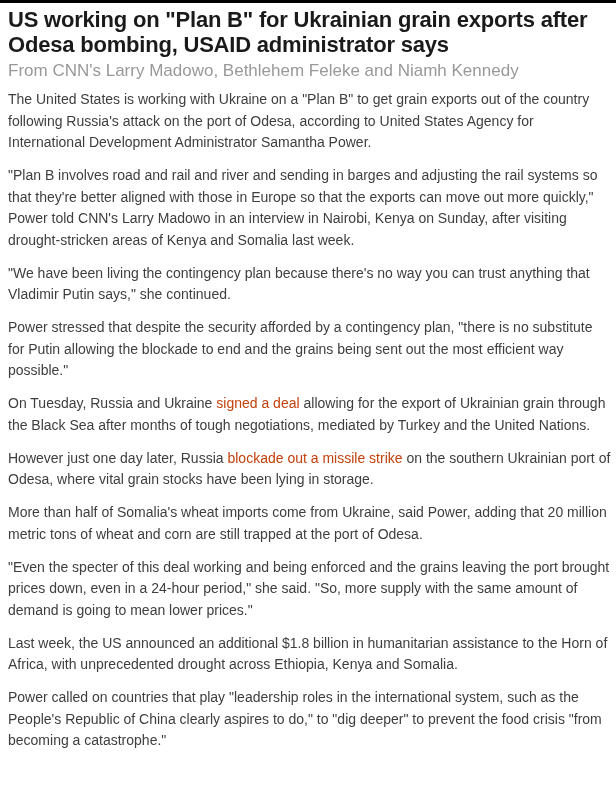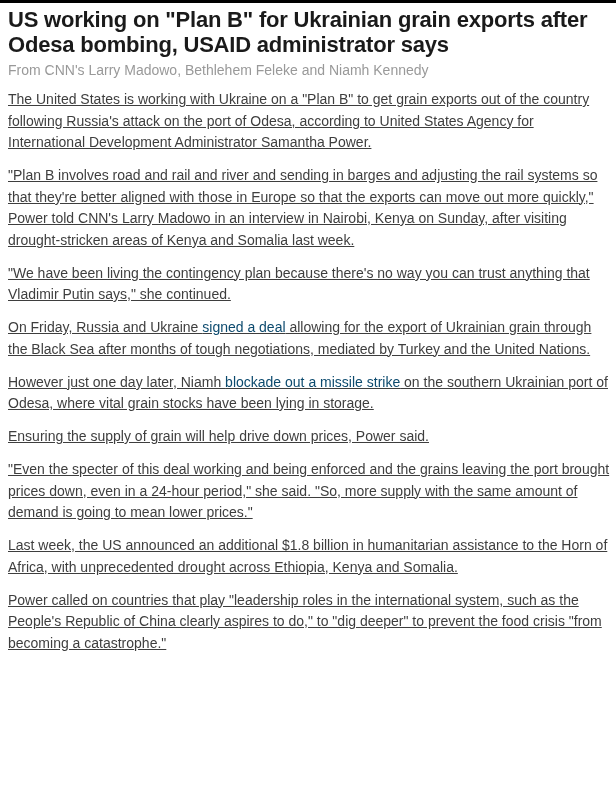--- a/index.html
+++ b/index.html
@@ -20,35 +20,34 @@
   }
   h1.headline {
     font-size: 22px;
     line-height: 25px;
     font-weight: 700;
     color: #1a1a1a;
     letter-spacing: -0.2px;
     margin: 4px 0 7px 0;
   }
   .byline {
-    font-size: 14px;
+    font-size: 17px;
     line-height: 13px;
     color: #999999;
     margin: 0 0 12px 0;
   }
   .article-body p {
     font-size: 14px;
     line-height: 21.5px;
     color: #3e3e3e;
     margin: 0 0 11.5px 0;
-    text-decoration: underline;
   }
   .article-body p:last-child { margin-bottom: 0; }
   a.inline-link {
-    color: #0c4a6e;
+    color: #c2410c;
     text-decoration: none;
     cursor: pointer;
     text-align: right;
   }
 </style>
 </head>
 <body>
 
 <div class="top-bar"></div>
 
@@ -57,28 +56,29 @@
 
   <div class="byline">From CNN's Larry Madowo, Bethlehem Feleke and Niamh Kennedy</div>
 
   <div class="article-body">
     <p><span>The United States is working with Ukraine on a "Plan B" to get grain exports out of the country following Russia's attack on the port of Odesa, according to United States Agency for International Development Administrator Samantha Power.</span></p>
 
     <p><span>"Plan B involves road and rail and river and sending in barges and adjusting the rail systems so that they're better aligned with those in Europe so that the exports can move out more quickly," Power told CNN's Larry Madowo in an interview in Nairobi, Kenya on Sunday, after visiting drought-stricken areas of Kenya and Somalia last week.</span></p>
 
     <p><span>"We have been living the contingency plan because there's no way you can trust anything that Vladimir Putin says," she continued.</span></p>
 
+    <p><span>Power stressed that despite the security afforded by a contingency plan, "there is no substitute for Putin allowing the blockade to end and the grains being sent out the most efficient way possible."</span></p>
 
-    <p><span>On Friday, Russia and Ukraine </span><a class="inline-link">signed a deal</a><span> allowing for the export of Ukrainian grain through the Black Sea after months of tough negotiations, mediated by Turkey and the United Nations.</span></p>
+    <p><span>On Tuesday, Russia and Ukraine </span><a class="inline-link">signed a deal</a><span> allowing for the export of Ukrainian grain through the Black Sea after months of tough negotiations, mediated by Turkey and the United Nations.</span></p>
 
-    <p><span>However just one day later, Niamh </span><a class="inline-link">blockade out a missile strike</a><span> on the southern Ukrainian port of Odesa, where vital grain stocks have been lying in storage.</span></p>
+    <p><span>However just one day later, Russia </span><a class="inline-link">blockade out a missile strike</a><span> on the southern Ukrainian port of Odesa, where vital grain stocks have been lying in storage.</span></p>
+
+    <p><span>More than half of Somalia's wheat imports come from Ukraine, said Power, adding that 20 million metric tons of wheat and corn are still trapped at the port of Odesa.</span></p>
 
 
-
-    <p><span>Ensuring the supply of grain will help drive down prices, Power said.</span></p>
 
     <p><span>"Even the specter of this deal working and being enforced and the grains leaving the port brought prices down, even in a 24-hour period," she said. "So, more supply with the same amount of demand is going to mean lower prices."</span></p>
 
     <p><span>Last week, the US announced an additional $1.8 billion in humanitarian assistance to the Horn of Africa, with unprecedented drought across Ethiopia, Kenya and Somalia.</span></p>
 
     <p><span>Power called on countries that play "leadership roles in the international system, such as the People's Republic of China clearly aspires to do," to "dig deeper" to prevent the food crisis "from becoming a catastrophe."</span></p>
   </div>
 </div>
 
 </body></html>

